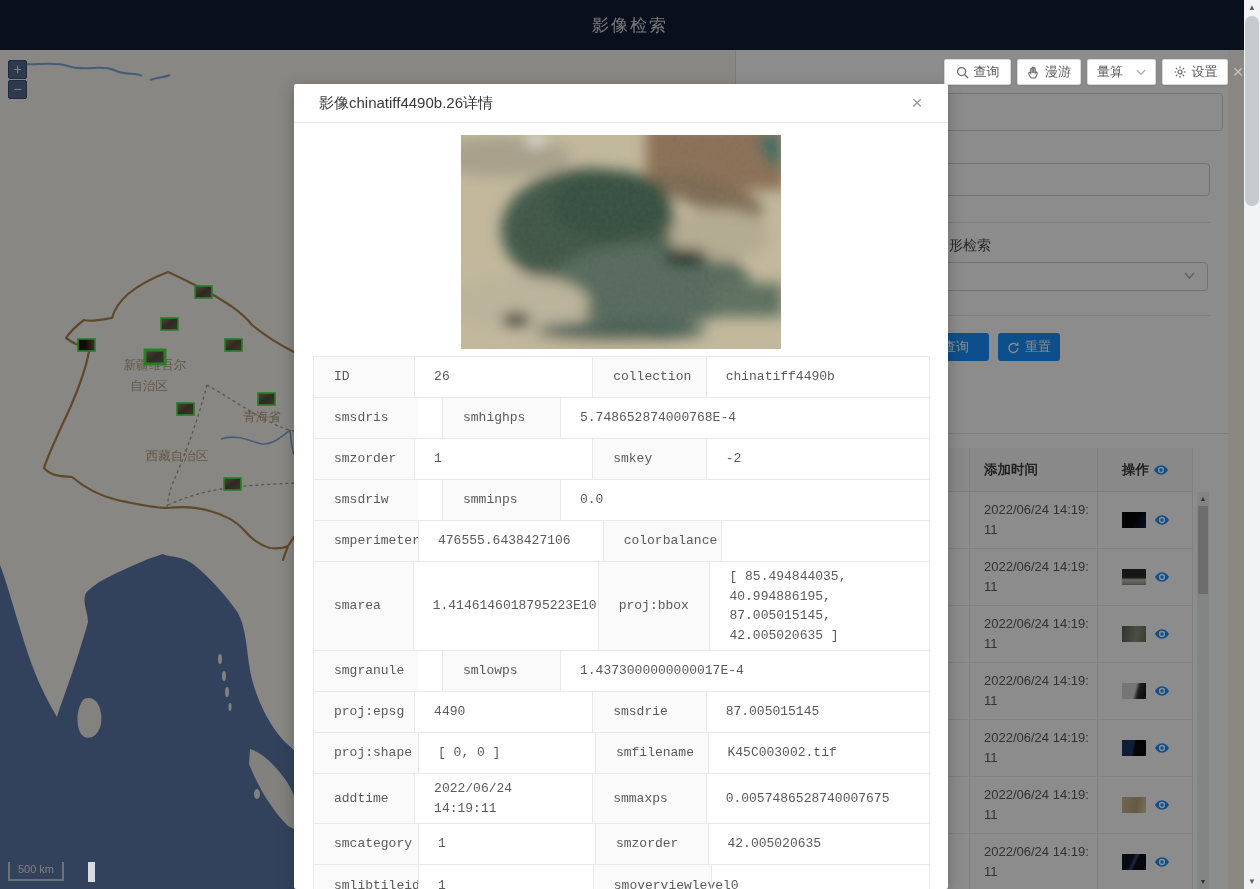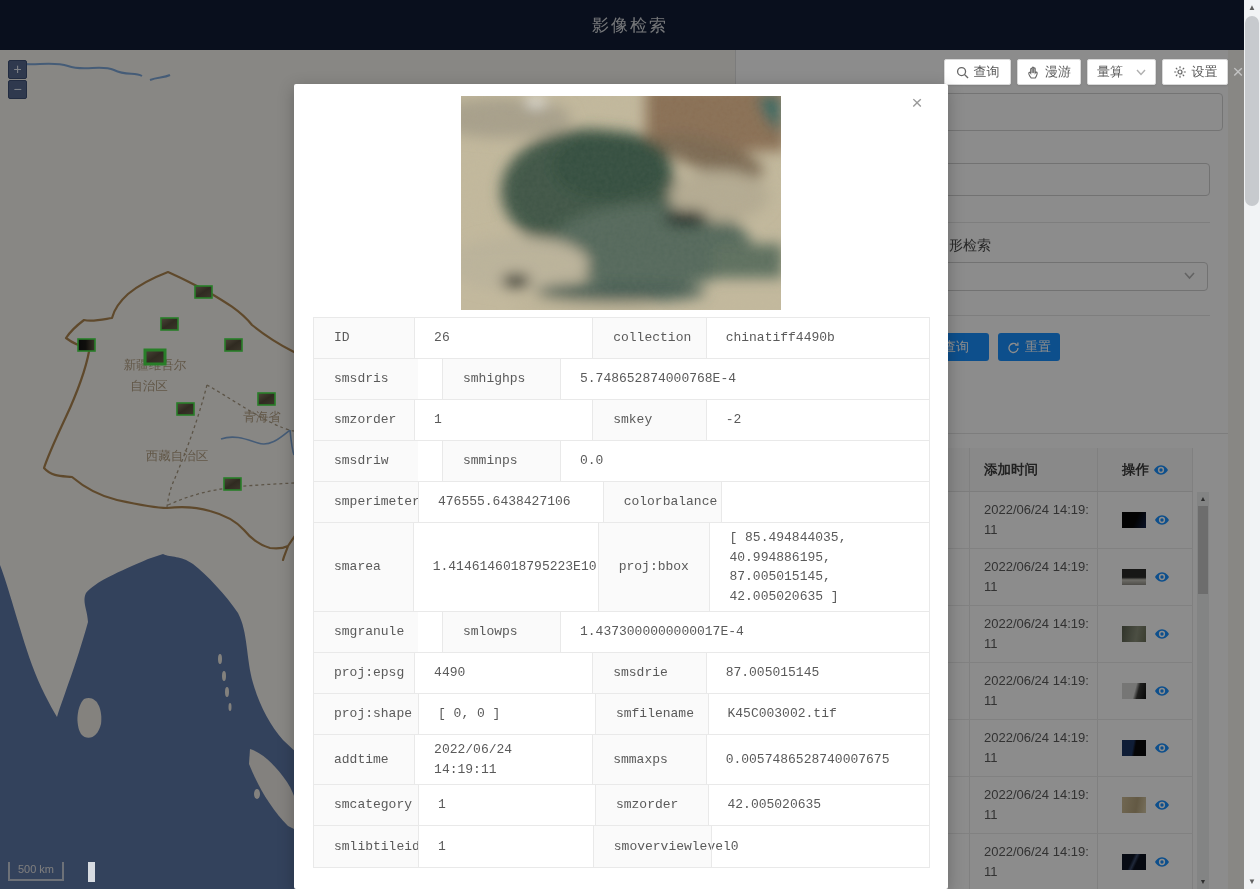--- a/index.html
+++ b/index.html
@@ -329,20 +329,23 @@
     <g stroke="#666" stroke-width="1.2" fill="none">
       <circle cx="7" cy="7" r="2"></circle>
       <path d="M7 1.2v2M7 10.8v2M1.2 7h2M10.8 7h2M2.9 2.9l1.4 1.4M9.7 9.7l1.4 1.4M11.1 2.9 9.7 4.3M4.3 9.7l-1.4 1.4"></path>
     </g>
   </svg>
   <span>设置</span>
 </div>
 <div class="panel-close">×</div>
 
 <div class="modal">
+  <div class="m-head">
+    <div class="m-title">影像chinatiff4490b.26详情</div>
+  </div>
   <div class="m-close">×</div>
 
   <svg class="m-img" viewBox="0 0 320 214">
     <defs>
         <filter id="b8" x="-30%" y="-30%" width="160%" height="160%">
           <feGaussianBlur stdDeviation="7"></feGaussianBlur>
         </filter>
     <filter id="grain">
           <feTurbulence type="fractalNoise" baseFrequency="0.25" numOctaves="2" result="n"></feTurbulence>
           <feColorMatrix in="n" type="matrix" values="0 0 0 0 0.45 0 0 0 0 0.42 0 0 0 0 0.35 0 0 0 0.25 0"></feColorMatrix>

